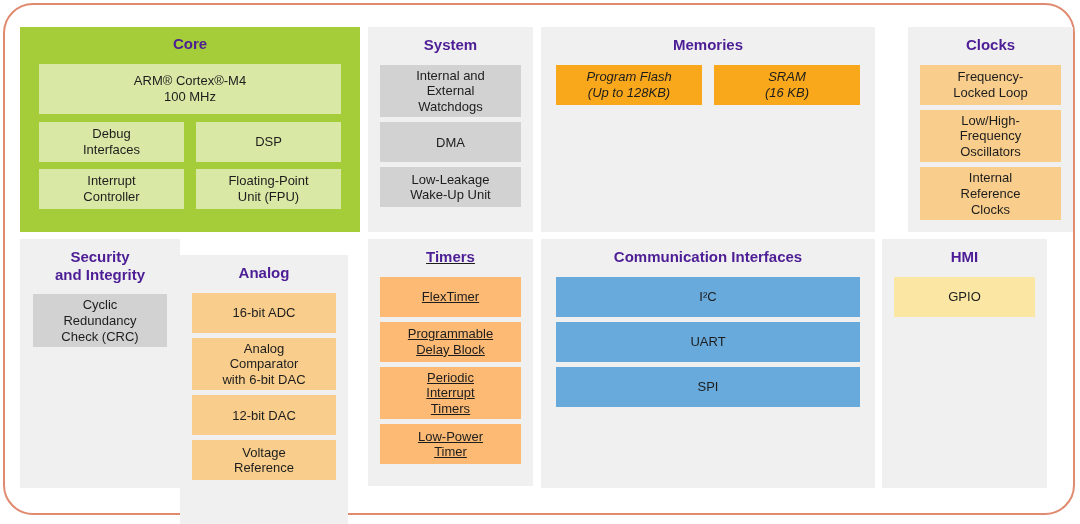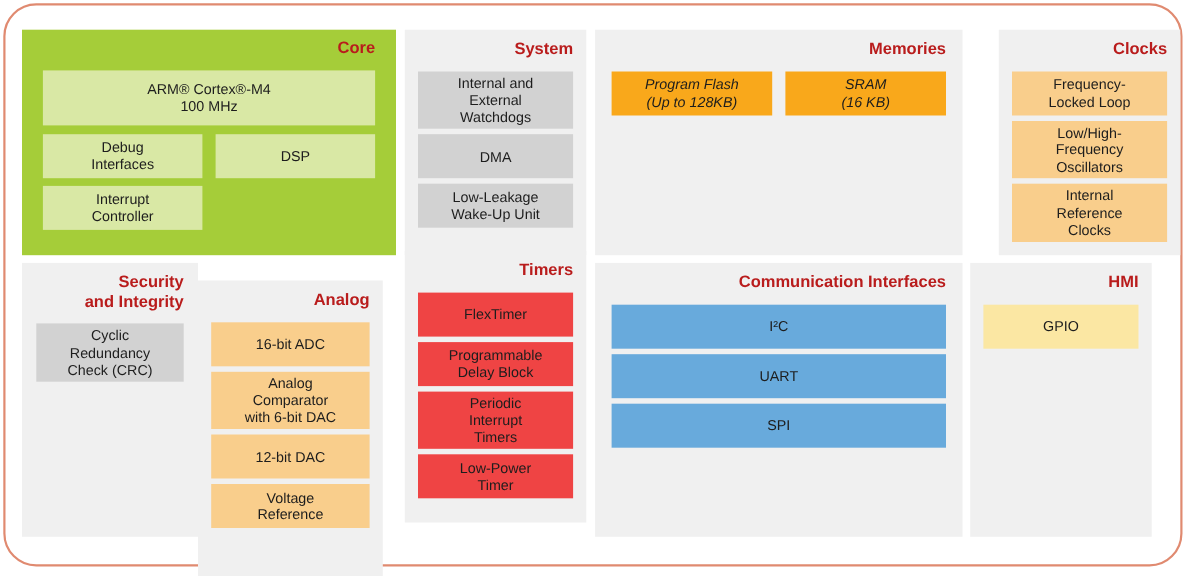--- a/index.html
+++ b/index.html
@@ -10,65 +10,67 @@
   .frame{
     position:absolute;left:3px;top:3px;width:1068px;height:508px;
     border:2px solid #e08a70;border-radius:30px;background:transparent;
   }
   .sec{
     position:absolute;background:#f0f0f0;box-sizing:border-box;
     padding:9px 12px 0;
   }
   .sec h2{
     margin:0 0 11px;font-size:15px;line-height:1.18;font-weight:bold;
-    text-align:right;color:#b91c1c;white-space:pre-line;
+    text-align:center;color:#4c1d95;white-space:pre-line;
   }
   .stack{display:flex;flex-direction:column;gap:5px;}
   .blk{
     display:flex;align-items:center;justify-content:center;text-align:center;
     font-size:13px;line-height:1.2;min-height:40px;white-space:pre-line;
     padding:3px 4px;box-sizing:border-box;color:#1d1d1d;
   }
   
   .sec-core{left:20px;top:27px;width:340px;height:205px;background:#a5cd39;padding:8px 19px 0;}
   .sec-system{left:368px;top:27px;width:165px;height:205px;}
   .sec-memories{left:541px;top:27px;width:334px;height:205px;padding:9px 15px 0;}
   .sec-clocks{left:882px;top:27px;width:165px;height:205px;margin-left:26px;}
   .sec-security{left:20px;top:239px;width:160px;height:249px;padding:9px 13px 0;}
   .sec-analog{left:180px;top:239px;width:168px;height:294px;margin-top:16px;}
-  .sec-timers{left:368px;top:228px;width:165px;height:247px;}
+  .sec-timers{left:368px;top:239px;width:165px;height:247px;text-decoration:underline;}
   .sec-comm{left:541px;top:239px;width:334px;height:249px;padding:9px 15px 0;}
   .sec-hmi{left:882px;top:239px;width:165px;height:249px;}
   
   .sec-core .blk{background:#d9e8a5;}
   .sec-core .blk.wide{min-height:50px;margin-bottom:8px;}
   .core-grid{display:grid;grid-template-columns:1fr 1fr;gap:7px 12px;}
   .sec-system .blk,.sec-security .blk{background:#d2d2d2;}
   .mem-row{display:flex;gap:12px;font-style:italic;}
   .mem-row .blk{flex:1;background:#f9a81b;}
   .sec-clocks .blk,.sec-analog .blk{background:#f9ce8c;}
-  .sec-timers .blk{background:#ef4444;}
+  .sec-timers .blk{background:#fdba74;}
   .sec-comm .blk{background:#68aadc;}
   .sec-hmi .blk{background:#fbe7a3;}
 </style>
 </head>
 <body>
 
 <div class="frame"></div>
 
 <section class="sec sec-core">
   <h2>Core</h2>
   <div class="blk wide">ARM® Cortex®-M4
 100 MHz</div>
   <div class="core-grid">
     <div class="blk">Debug
 Interfaces</div>
     <div class="blk">DSP</div>
     <div class="blk">Interrupt
 Controller</div>
+    <div class="blk">Floating-Point
+Unit (FPU)</div>
   </div>
 </section>
 
 <section class="sec sec-system">
   <h2>System</h2>
   <div class="stack">
     <div class="blk">Internal and
 External
 Watchdogs</div>
     <div class="blk">DMA</div>

